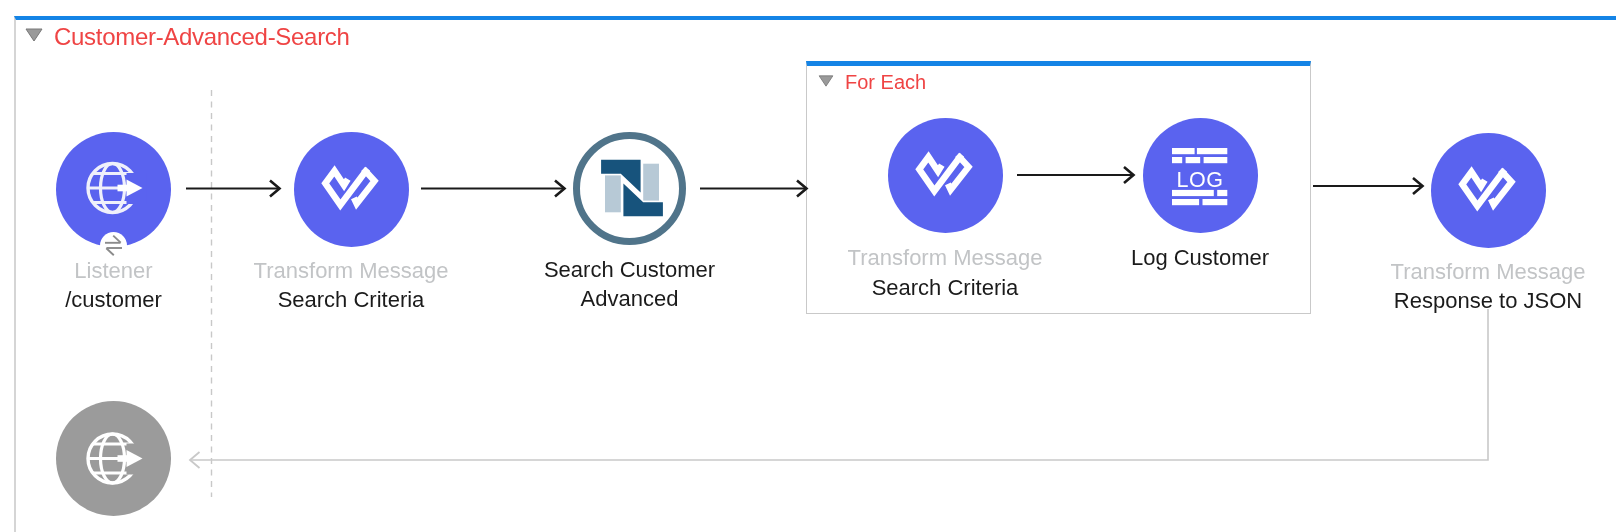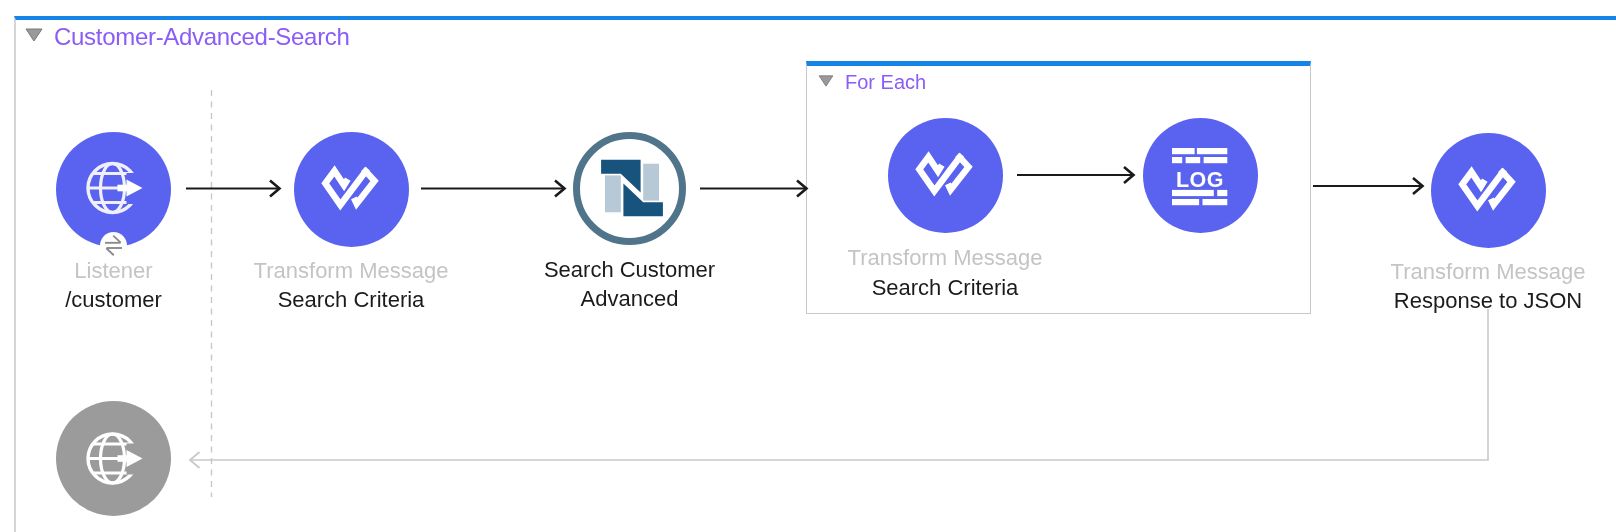--- a/index.html
+++ b/index.html
@@ -29,21 +29,21 @@
     background:transparent;
   }
   .scope-box{
     position:absolute;left:806px;top:61px;width:505px;height:253px;
     border:1.5px solid var(--scope-border-gray);
     border-top:5px solid var(--flow-accent-blue);
     background:#ffffff;
     box-sizing:border-box;
   }
   .hdr-title{
-    position:absolute;color:#8b5cf6;white-space:nowrap;z-index:4;
+    position:absolute;color:#ef4444;white-space:nowrap;z-index:4;
   }
   .flow-title{left:54px;top:23px;font-size:24px;line-height:27px;letter-spacing:-0.3px;}
   .foreach-title{left:845px;top:69px;font-size:20px;line-height:26px;}
   .tri{position:absolute;width:18px;height:14px;z-index:4;}
   .tri-flow{left:25px;top:28px;}
   .tri-foreach{left:818px;top:75px;width:16px;height:12px;}
   .node{position:absolute;}
   .circle{
     position:absolute;width:115px;height:115px;border-radius:50%;
     background:var(--node-indigo);
@@ -195,37 +195,38 @@
         </g>
       </svg>
     </div>
     <div class="labels" style="left:-140px;top:68px;">
       <div class="type">Transform Message</div>
       <div class="name">Search Criteria</div>
     </div>
   </div>
 
   <div class="node" style="left:1200px;top:175px;">
-    <div class="circle" style="left:-57.5px;top:-57.5px;font-weight:bold;">
+    <div class="circle" style="left:-57.5px;top:-57.5px;">
       <svg class="icon-abs" style="left:29.5px;top:30px;" width="56" height="58" viewBox="0 0 56 58">
         <g fill="#FFFFFF">
           <rect x="0" y="0" width="22.6" height="6.2"></rect>
           <rect x="24.9" y="0" width="30.4" height="6.2"></rect>
           <rect x="0" y="9" width="10.2" height="6.2"></rect>
           <rect x="13.6" y="9" width="14.6" height="6.2"></rect>
           <rect x="31.6" y="9" width="23.7" height="6.2"></rect>
           <rect x="0" y="41.9" width="41.8" height="6.2"></rect>
           <rect x="45.2" y="41.9" width="10.1" height="6.2"></rect>
           <rect x="0" y="51" width="27.1" height="6.2"></rect>
           <rect x="30.5" y="51" width="24.8" height="6.2"></rect>
         </g>
         <text x="28" y="39" text-anchor="middle" fill="#FFFFFF" font-family="Liberation Sans, sans-serif" font-size="21.5" letter-spacing="0.5"><tspan>LOG</tspan></text>
       </svg>
     </div>
     <div class="labels" style="left:-140px;top:68px;">
+      <div class="name">Log Customer</div>
     </div>
   </div>
 
   <div class="node" style="left:1488px;top:190px;">
     <div class="circle" style="left:-57.5px;top:-57.5px;">
       <svg class="icon-abs" style="left:0;top:0;" width="115" height="115" viewBox="0 0 100 100">
         <g stroke="#FFFFFF" stroke-width="5.6" fill="none" stroke-miterlimit="12">
           <path d="M46.8,41 L43.5,46.3 L35.2,33.8 L27.2,44.7 L40.3,63.4 L64,32"></path>
           <path d="M52.1,57.3 L54.5,62.3 L70,42.5 L60.4,32.1"></path>
         </g>

